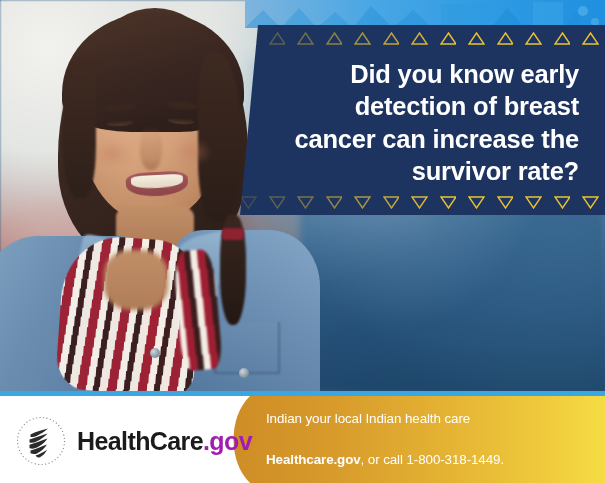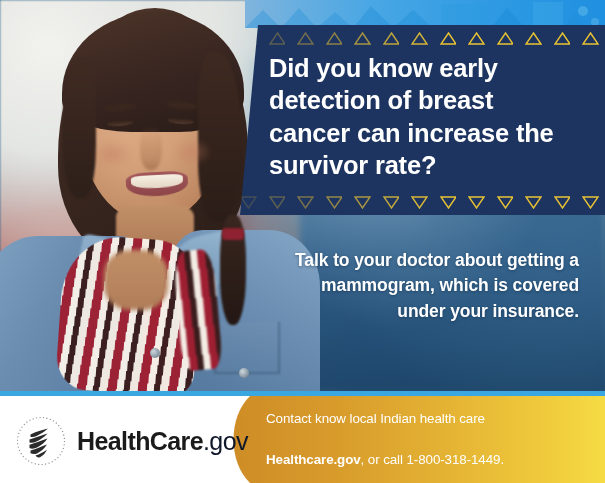--- a/index.html
+++ b/index.html
@@ -289,23 +289,23 @@
     box-sizing: border-box;
     pointer-events: none;
   }
   .tri-row.top { top: 5px; }
   .tri-row.bottom { bottom: 5px; }
   .tri-svg { display: block; }
 
   .headline {
     position: absolute;
     right: 26px;
-    top: 27px;
+    top: 33px;
     width: 310px;
-    text-align: left;
+    text-align: right;
     color: #ffffff;
     font-size: 25.5px;
     line-height: 1.27;
     font-weight: bold;
     letter-spacing: -0.2px;
   }
 
   
   .subhead {
     position: absolute;
@@ -362,21 +362,21 @@
     align-items: center;
     gap: 9px;
   }
   .logo-seal { width: 54px; height: 54px; display: block; }
   .logo-text {
     font-size: 25px;
     letter-spacing: -0.6px;
     white-space: nowrap;
   }
   .logo-text .b { color: #1b1b1b; font-weight: bold; }
-  .logo-text .g { color: #0f172a; font-weight: normal; margin-top: 16px; }
+  .logo-text .g { color: #a21caf; font-weight: bold; margin-top: 16px; }
 </style>
 </head>
 <body>
 
 <div id="poster">
 
   <div class="photo-area">
     <div class="bg-base"></div>
     <div class="bg-right-blue"></div>
     <div class="bg-blurshapes"></div>
@@ -509,29 +509,28 @@
         </svg>
       <svg class="tri-svg" width="17" height="13">
           <polygon points="1,1 16,1 8.5,12" fill="none" stroke="#e8c233" stroke-width="1.4"></polygon>
         </svg>
       <svg class="tri-svg" width="17" height="13">
           <polygon points="1,1 16,1 8.5,12" fill="none" stroke="#e8c233" stroke-width="1.4"></polygon>
         </svg>
     </div>
   </div>
 
-  <div class="subhead">Talk to your doctor about getting a mammogram, which is covered under your insurance.</div>
 
   <div class="divider"></div>
 
   <div class="footer">
     <div class="footer-gradient"></div>
 
     <div class="footer-text">
-      <span>Contact know local Indian health care</span><br>
+      <span>Indian your local Indian health care</span><br>
       <br>
       <b>Healthcare.gov</b><span>, or call 1-800-318-1449.</span>
     </div>
   </div>
 
   <div class="logo-block">
     <svg class="logo-seal" viewBox="0 0 54 54">
       <circle cx="27" cy="27" r="23.5" fill="none" stroke="#8a8a8a" stroke-width="1.1" stroke-dasharray="1.1 2.4"></circle>
       <g fill="#2b2b2b">
         <path d="M16.5 20.5 C22 17.5, 28 16, 34 14.5 C31 17.5, 27 19.5, 23.5 21.5 C21 22.8, 18.5 23.2, 16.5 23 Z"></path>

